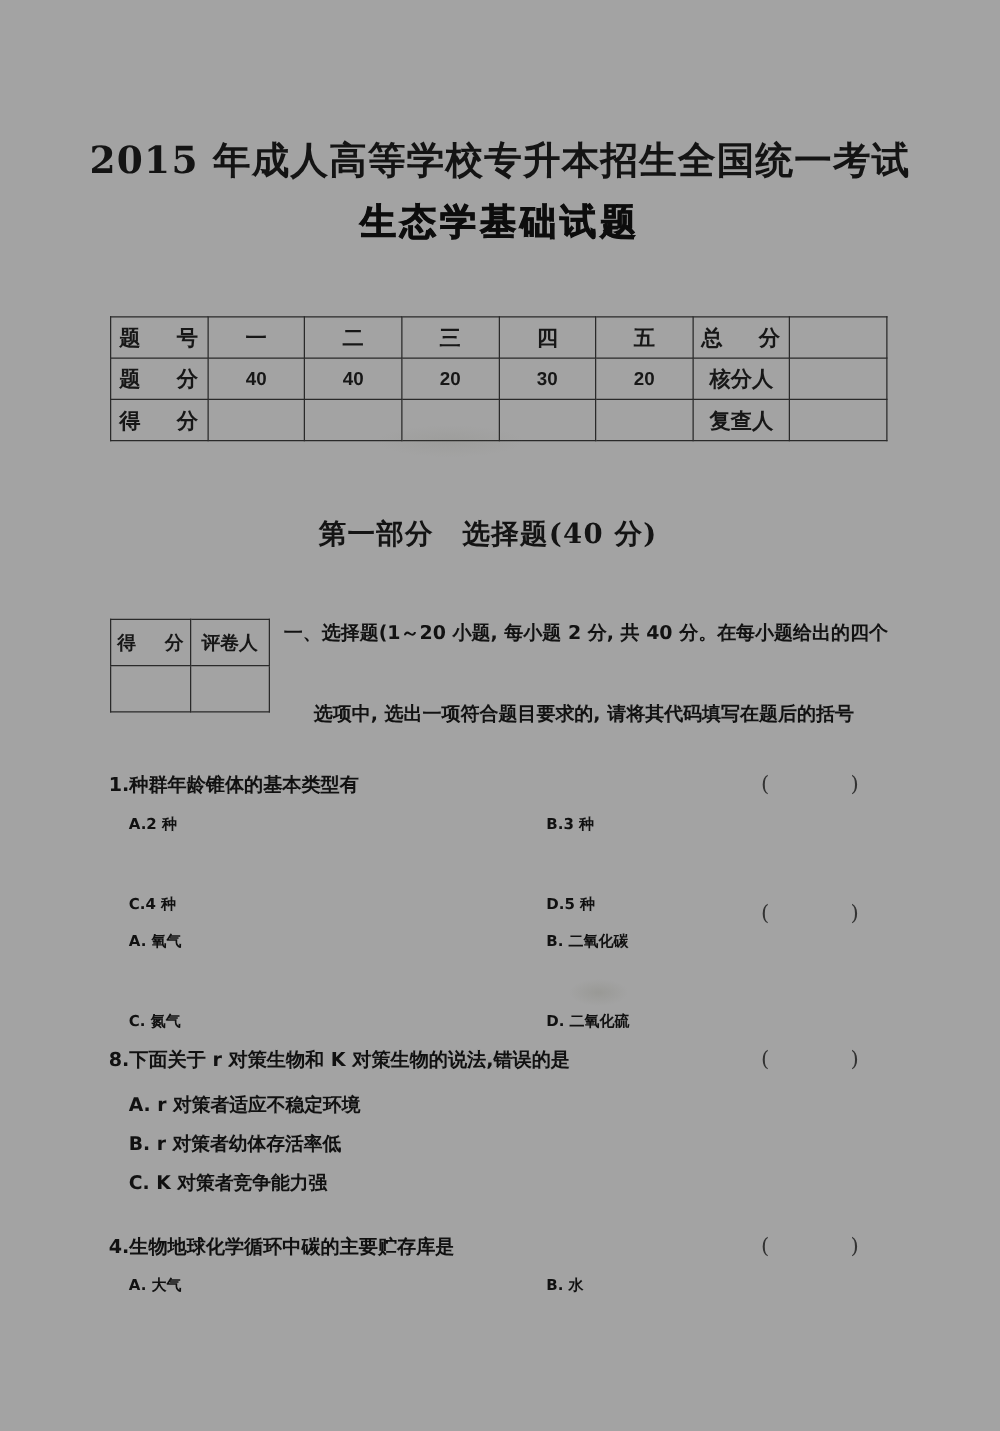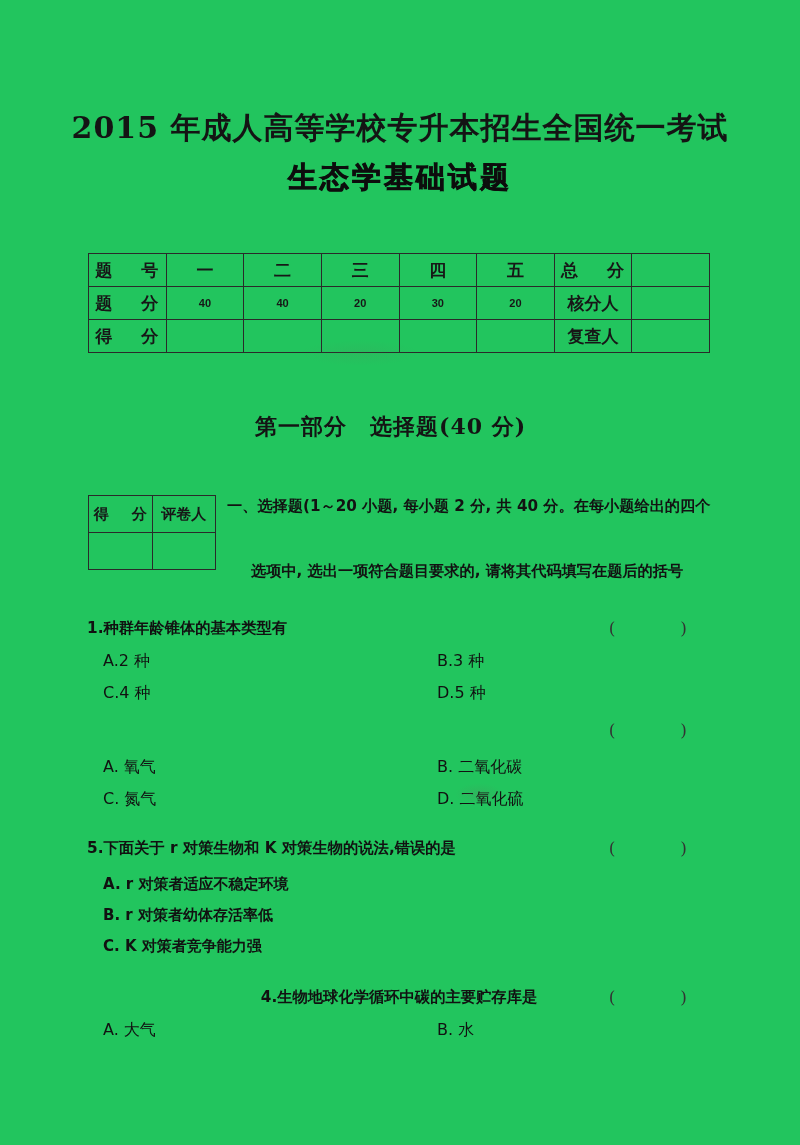--- a/index.html
+++ b/index.html
@@ -14,21 +14,21 @@
     font-family: "DejaVu Serif", "Liberation Serif", serif;
     color: #1a1a1a;
     overflow: hidden;
   }
 
   .page {
     position: absolute;
     left: 0; top: 0;
     width: 800px;
     height: 1145px;
-    background: #22c55e;
+    background: #a3a3a3;
   }
 
   
   .title-main {
     position: absolute;
     left: 0; top: 108px;
     width: 800px;
     text-align: center;
     font-family: "DejaVu Serif", "Liberation Serif", serif;
     font-size: 30px;
@@ -63,21 +63,21 @@
     height: 32px;
     text-align: center;
     vertical-align: middle;
     font-family: Liberation Sans, sans-serif;
     font-size: 17px;
     font-weight: 600;
     color: #171717;
     padding: 0;
   }
   .score-table td.num {
-    font-size: 11px;
+    font-size: 15px;
     font-weight: 600;
   }
   .score-table .lbl { letter-spacing: 6px; padding-left: 5px; }
 
   
   .part-heading {
     position: absolute;
     left: 255px;
     top: 412px;
     font-family: "DejaVu Serif", "Liberation Serif", serif;
@@ -149,26 +149,27 @@
     letter-spacing: 24px;
     color: #333;
   }
   .paren.below {
     position: absolute;
     right: 0;
   }
   .opt-row {
     position: relative;
     height: 32px;
+    margin-top: 32px;
   }
   .opt {
     position: absolute;
     font-family: "DejaVu Sans", "Liberation Sans", sans-serif;
-    font-size: 16px;
-    font-weight: 400;
+    font-size: 12px;
+    font-weight: 700;
     color: #111111;
     white-space: nowrap;
   }
   .opt.colA { left: 16px; }
   .opt.colB { left: 350px; }
   .opt-stack {
     position: relative;
     padding-left: 16px;
     font-family: "DejaVu Sans", "Liberation Sans", sans-serif;
     font-size: 15px;
@@ -261,43 +262,43 @@
     <div class="opt-row">
       <span class="opt colA">C.4 种</span>
       <span class="opt colB">D.5 种</span>
     </div>
   </div>
 
   <div class="q" style="top:715px;">
     <div style="position:relative;height:30px;">
       <span class="paren below" style="top:4px;">(　)</span>
     </div>
-    <div class="opt-row" style="margin-top:12px;">
+    <div class="opt-row" style="margin-top:0;">
       <span class="opt colA">A. 氧气</span>
       <span class="opt colB">B. 二氧化碳</span>
     </div>
     <div class="opt-row">
       <span class="opt colA">C. 氮气</span>
       <span class="opt colB">D. 二氧化硫</span>
     </div>
   </div>
 
   <div class="q" style="top:835px;">
     <div class="q-stem">
-      <span>5.下面关于 r 对策生物和 K 对策生物的说法,错误的是</span>
+      <span>8.下面关于 r 对策生物和 K 对策生物的说法,错误的是</span>
       <span class="paren">(　)</span>
     </div>
     <div class="opt-stack" style="margin-top:8px;">
       <div>A. r 对策者适应不稳定环境</div>
       <div>B. r 对策者幼体存活率低</div>
       <div>C. K 对策者竞争能力强</div>
     </div>
   </div>
 
-  <div class="q" style="top:984px;text-align:center;">
+  <div class="q" style="top:984px;">
     <div class="q-stem">
       <span>4.生物地球化学循环中碳的主要贮存库是</span>
       <span class="paren">(　)</span>
     </div>
     <div class="opt-row" style="margin-top:10px;">
       <span class="opt colA">A. 大气</span>
       <span class="opt colB">B. 水</span>
     </div>
   </div>
 

